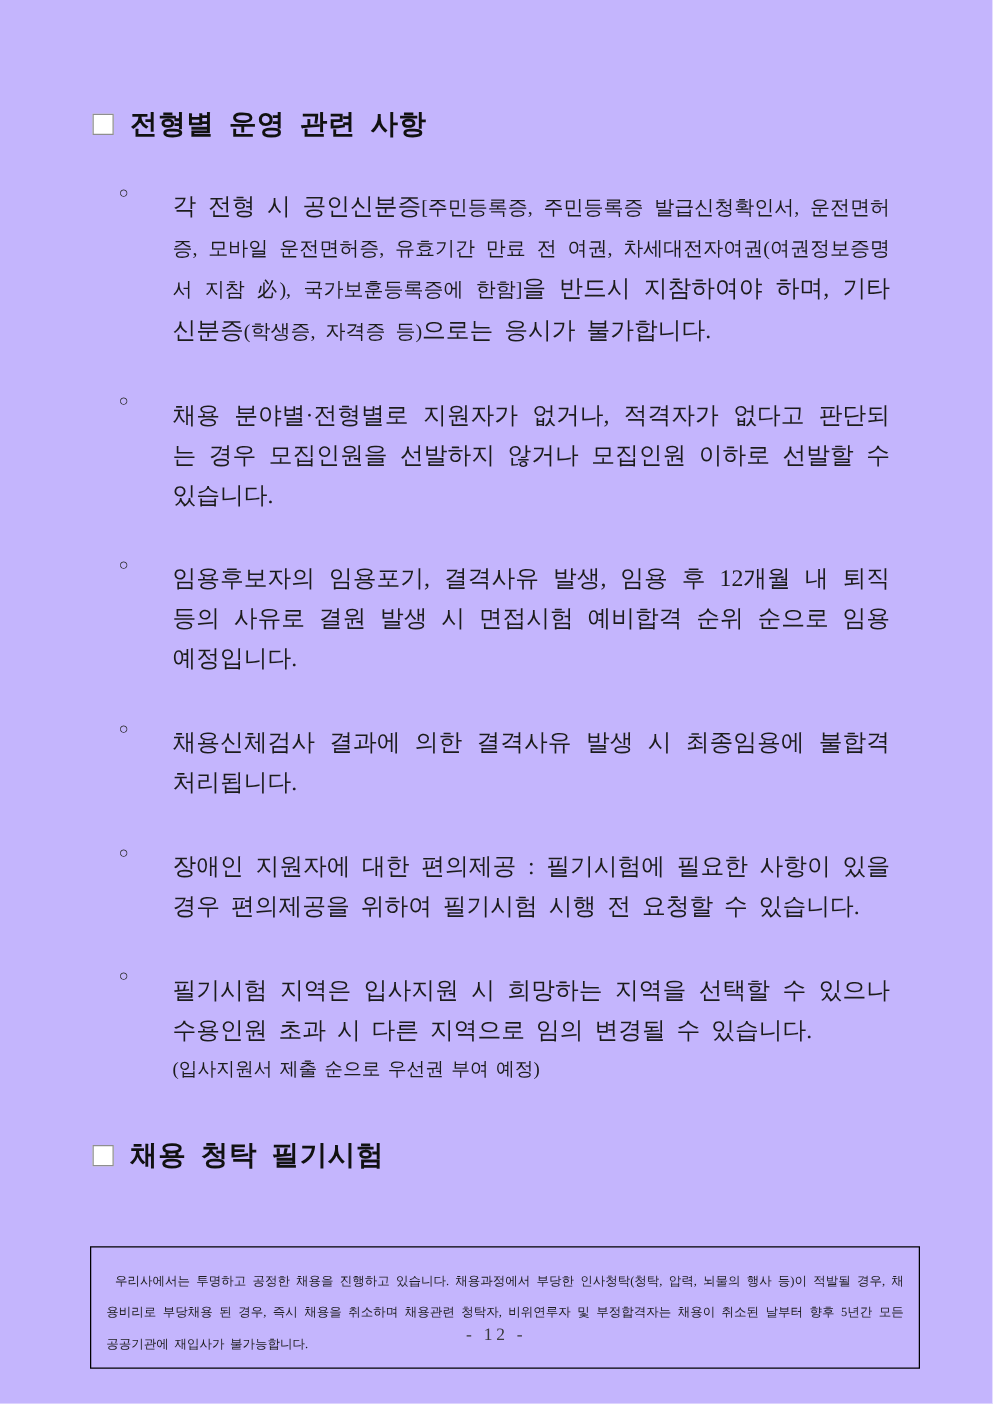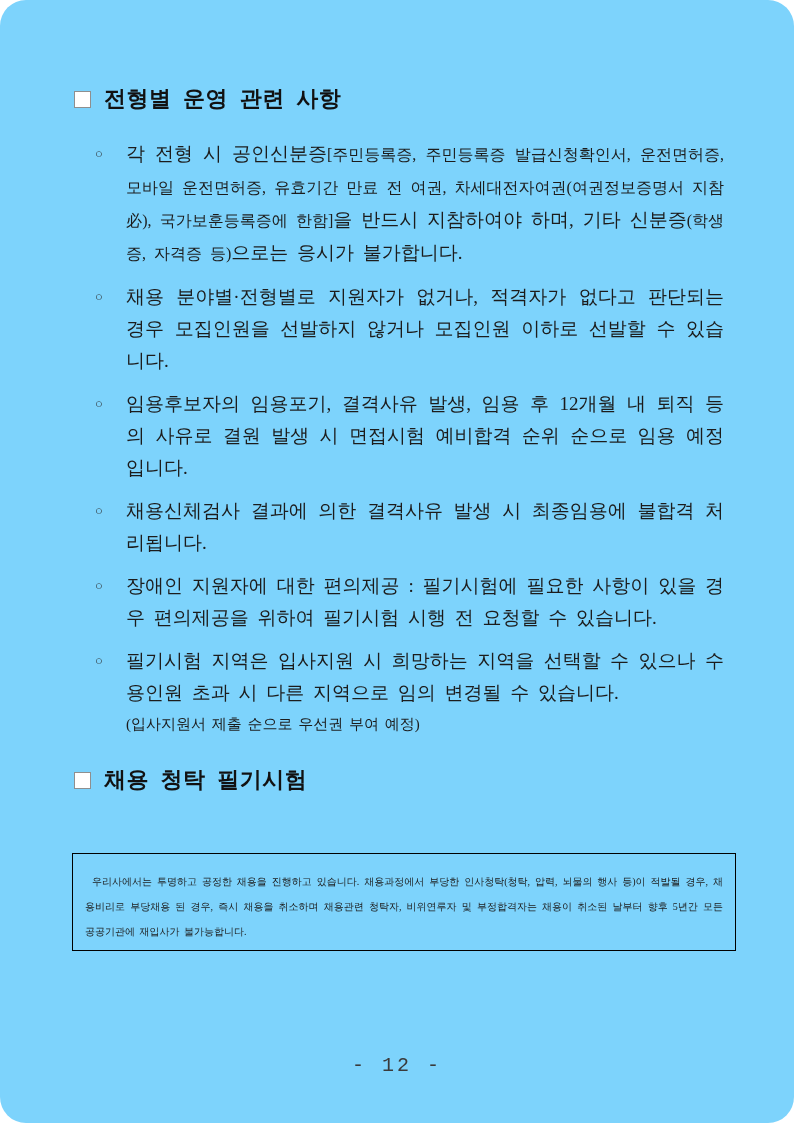--- a/index.html
+++ b/index.html
@@ -5,26 +5,25 @@
   html, body {
     margin: 0;
     padding: 0;
     background: #ffffff;
   }
   .page {
     position: relative;
     width: 794px;
     height: 1123px;
     margin: 0 auto;
-    background: #7dd3fc;
+    background: #c4b5fd;
     box-sizing: border-box;
     padding: 84px 70px 0 74px;
     color: #1c1c1c;
     overflow: hidden;
-    border-radius: 26px;
   }
   
   .section-heading {
     display: flex;
     align-items: center;
     font-family: "Liberation Sans", sans-serif;
     font-weight: bold;
     font-size: 22px;
     letter-spacing: 0.5px;
     word-spacing: 5px;
@@ -54,21 +53,21 @@
     flex: 0 0 52px;
     box-sizing: border-box;
     padding-left: 21px;
     font-family: "Liberation Serif", serif;
     font-size: 13px;
     line-height: 32px;
     color: #2a2a2a;
   }
   .bullet-text {
     flex: 1 1 auto;
-    margin: 0;
+    margin: 12px;
     font-family: "Liberation Serif", serif;
     font-size: 19px;
     line-height: 32px;
     word-spacing: 4px;
     text-align: justify;
     color: #1c1c1c;
   }
   .bullet-text .seg-small {
     font-size: 16px;
   }
@@ -121,22 +120,22 @@
     color: #1c1c1c;
   }
   .ref-mark { margin-right: 8px; }
   
   .page-number {
     position: absolute;
     left: 0;
     bottom: 46px;
     width: 100%;
     text-align: center;
-    font-family: Liberation Mono, monospace;
-    font-size: 20px;
+    font-family: Liberation Serif, serif;
+    font-size: 14px;
     letter-spacing: 3px;
     color: #3a3a3a;
   }
 </style>
 </head>
 <body>
 
 <div class="page">
 
   <div class="section-heading">

